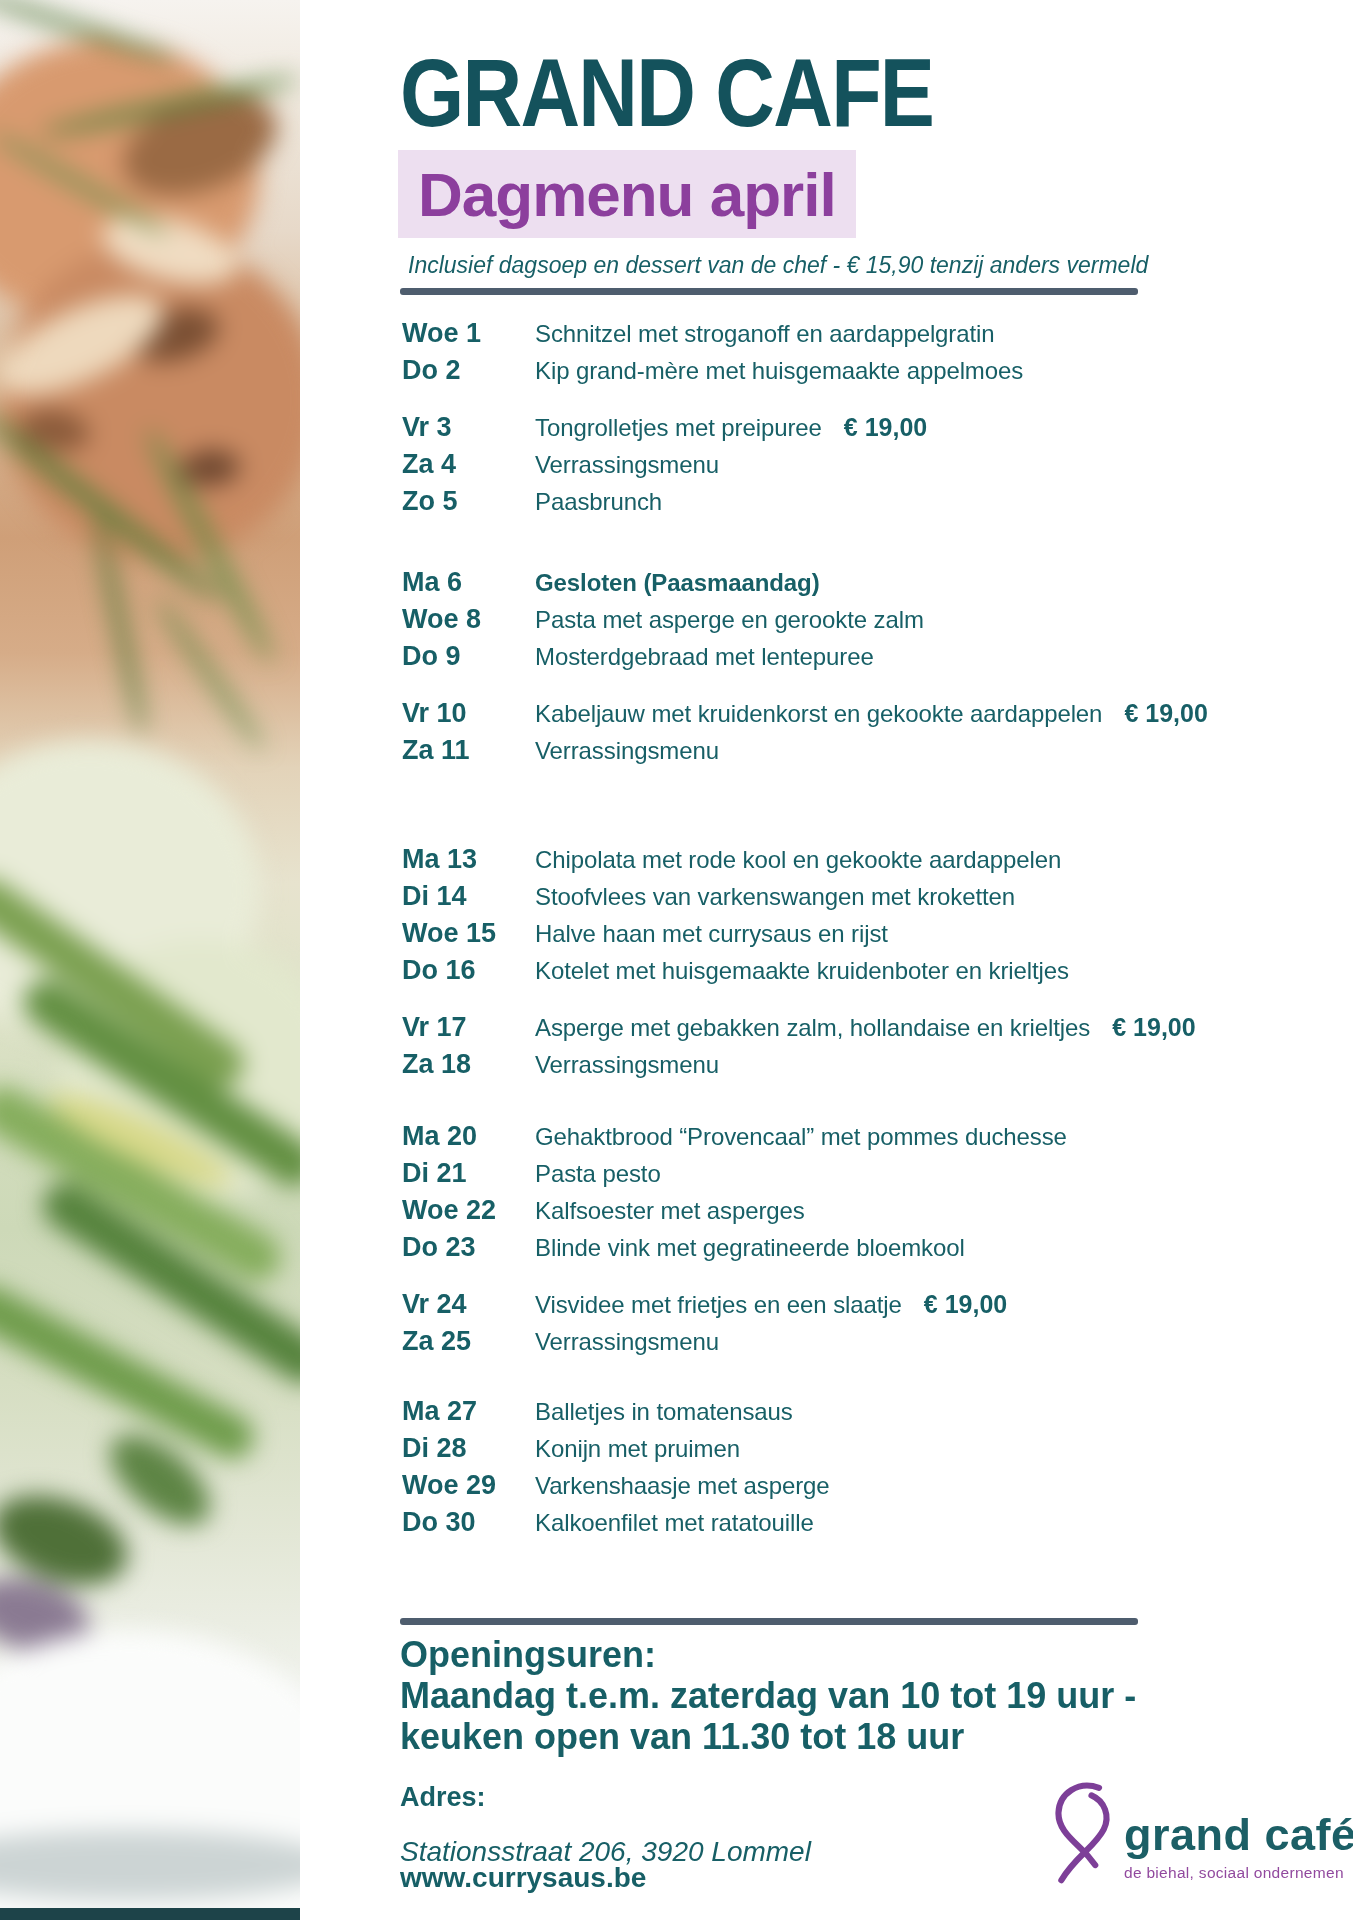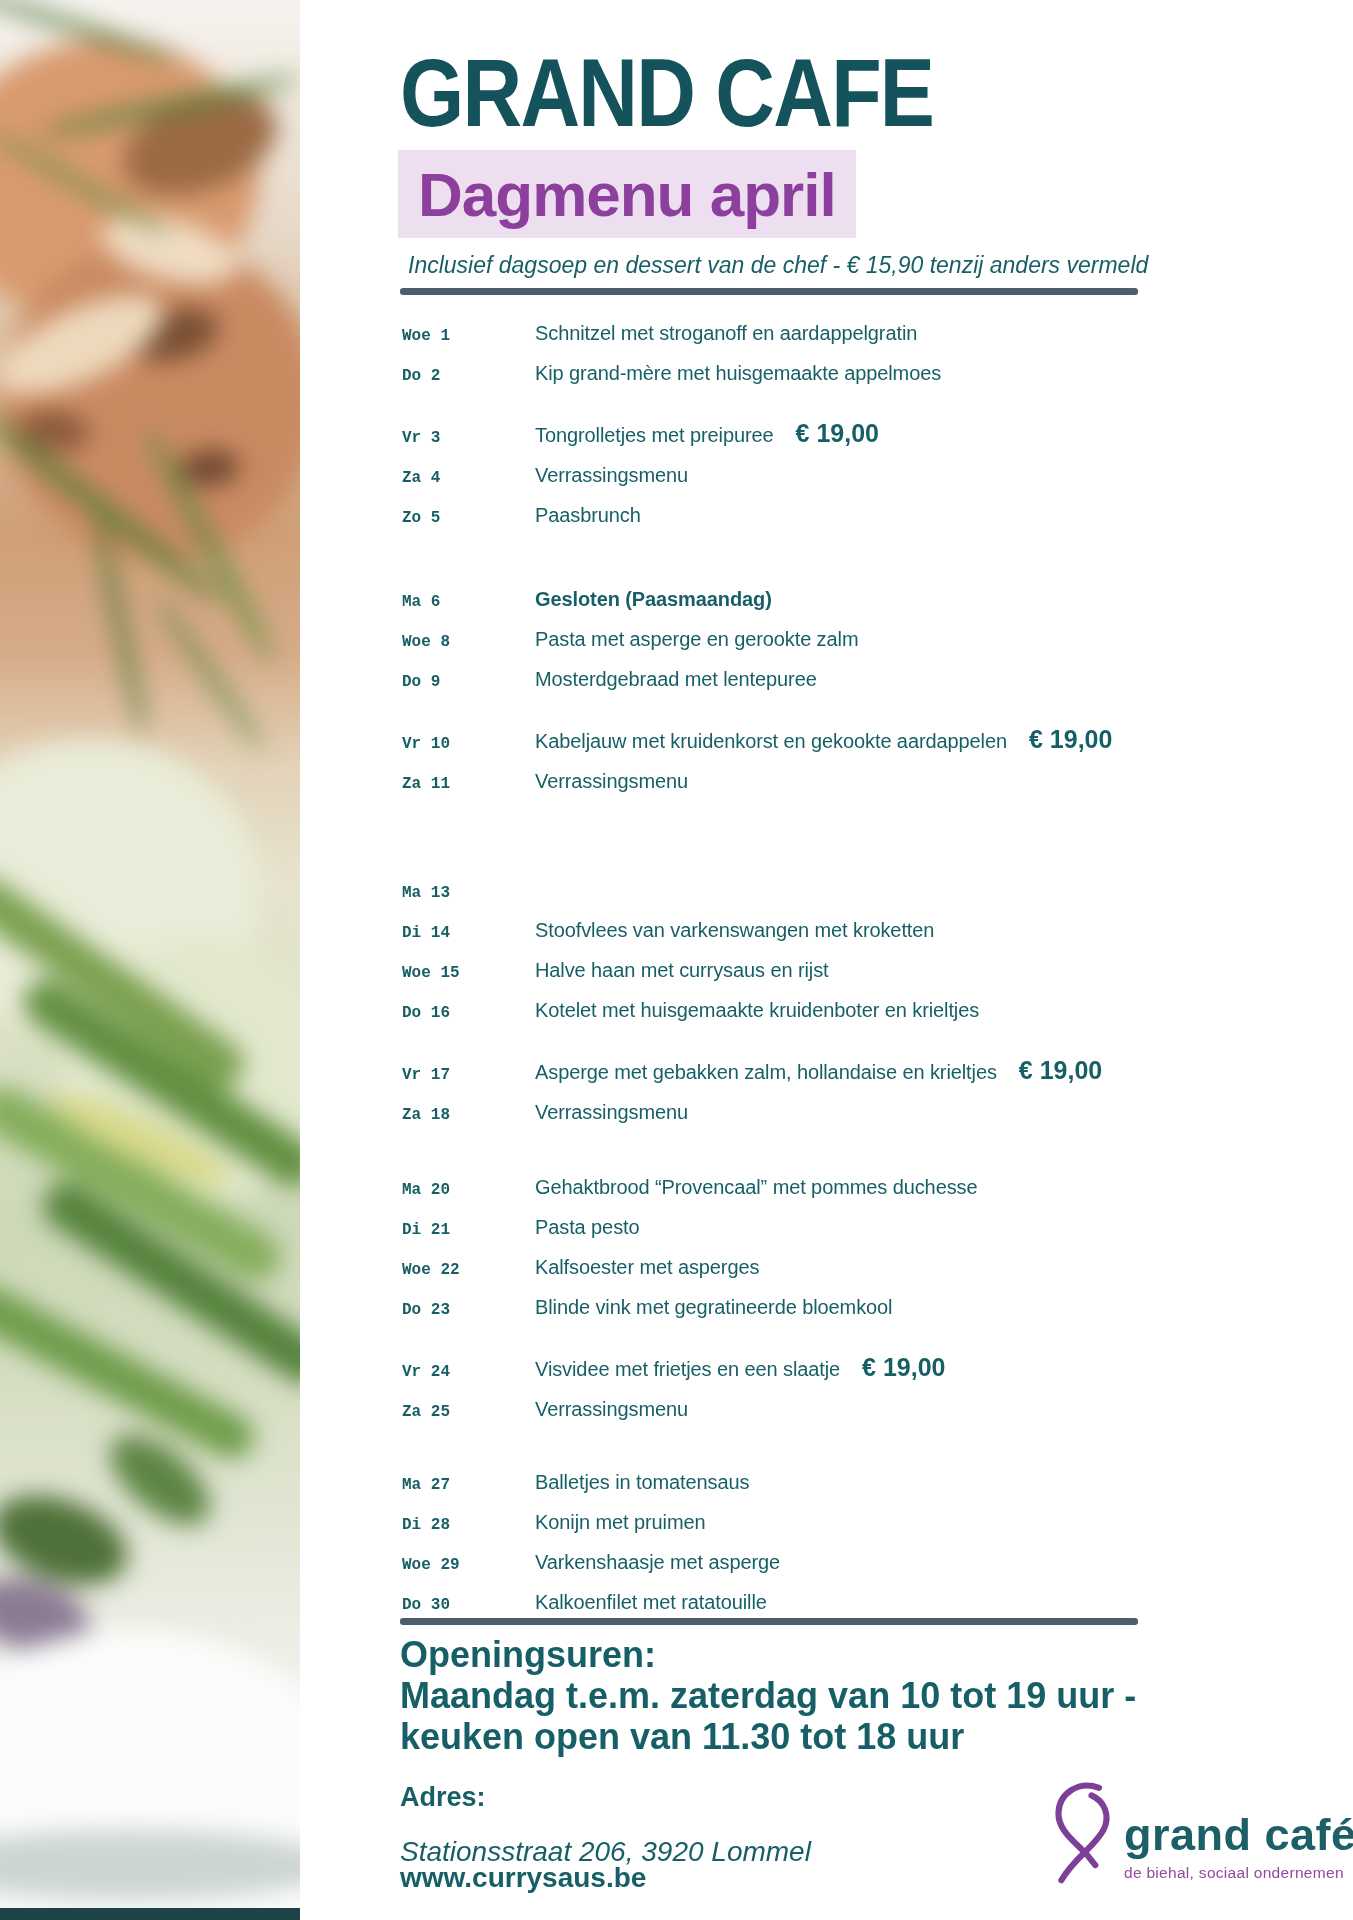--- a/index.html
+++ b/index.html
@@ -33,22 +33,22 @@
     font-weight:500;color:var(--teal);white-space:nowrap;}
   .divider{position:absolute;left:400px;width:738px;height:7px;background:var(--divider);border-radius:3px;}
   .divider.top{top:288px;}
   .divider.bottom{top:1618px;}
   .menu{position:absolute;left:402px;top:315px;}
   .menu-group:nth-child(1){margin-bottom:44px;}
   .menu-group:nth-child(2){margin-bottom:72px;}
   .menu-group:nth-child(3){margin-bottom:35px;}
   .menu-group:nth-child(4){margin-bottom:33px;}
   .menu-row{display:flex;align-items:baseline;line-height:37px;white-space:nowrap;}
-  .day{flex:none;width:133px;font-size:16px;font-weight:600;color:var(--teal);font-family:Liberation Mono, monospace;}
-  .dish{font-size:20px;letter-spacing:-.1px;color:var(--teal);}
+  .day{flex:none;width:133px;font-size:27px;font-weight:600;color:var(--teal);}
+  .dish{font-size:24px;letter-spacing:-.1px;color:var(--teal);}
   .dish.bold{font-weight:700;}
   .price{margin-left:22px;font-size:25px;font-weight:700;color:var(--teal);margin-top:20px;}
   .hours{position:absolute;left:400px;top:1634px;font-size:36px;font-weight:700;
     color:var(--teal);line-height:41px;white-space:nowrap;}
   .address{position:absolute;left:400px;top:1780px;color:var(--teal);white-space:nowrap;}
   .address .addr-title{font-size:27px;font-weight:700;line-height:34px;}
   .address .addr-line{font-size:28px;font-style:italic;font-weight:500;margin-top:22px;}
   .website{position:absolute;left:400px;top:1862px;font-size:28px;font-weight:700;color:var(--teal);}
   .logo{position:absolute;left:1050px;top:1782px;display:flex;align-items:flex-start;}
   .logo svg{flex:none;}
@@ -145,20 +145,21 @@
           <span class="price">€ 19,00</span>
         </div>
         <div class="menu-row">
           <span class="day">Za 11</span>
           <span class="dish">Verrassingsmenu</span>
         </div>
       </div>
       <div class="menu-group">
         <div class="menu-row">
           <span class="day">Ma 13</span>
+          <span class="dish">Chipolata met rode kool en gekookte aardappelen</span>
         </div>
         <div class="menu-row">
           <span class="day">Di 14</span>
           <span class="dish">Stoofvlees van varkenswangen met kroketten</span>
         </div>
         <div class="menu-row">
           <span class="day">Woe 15</span>
           <span class="dish">Halve haan met currysaus en rijst</span>
         </div>
         <div class="menu-row">

